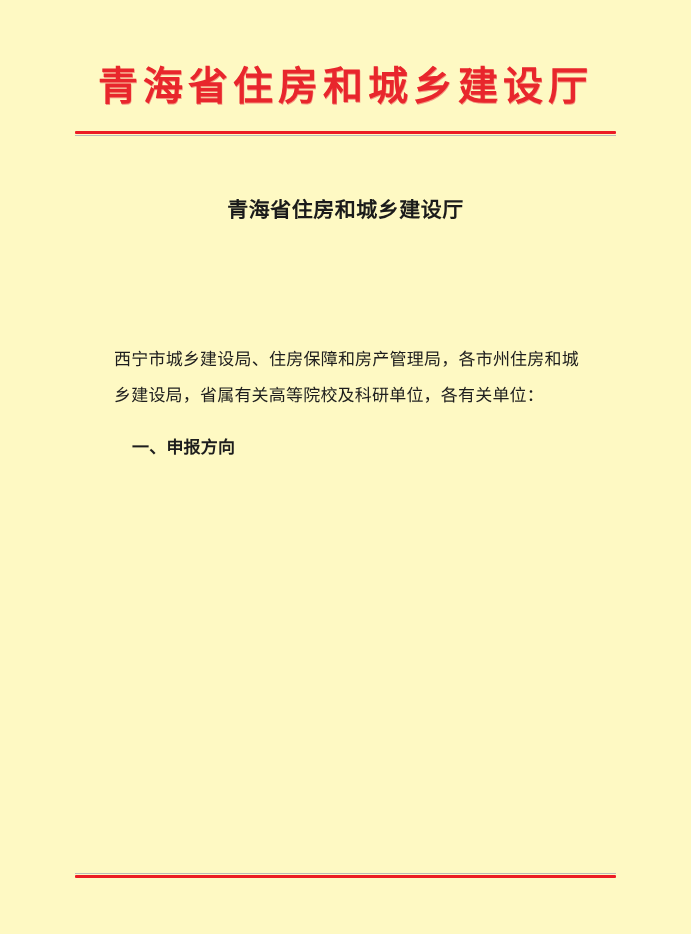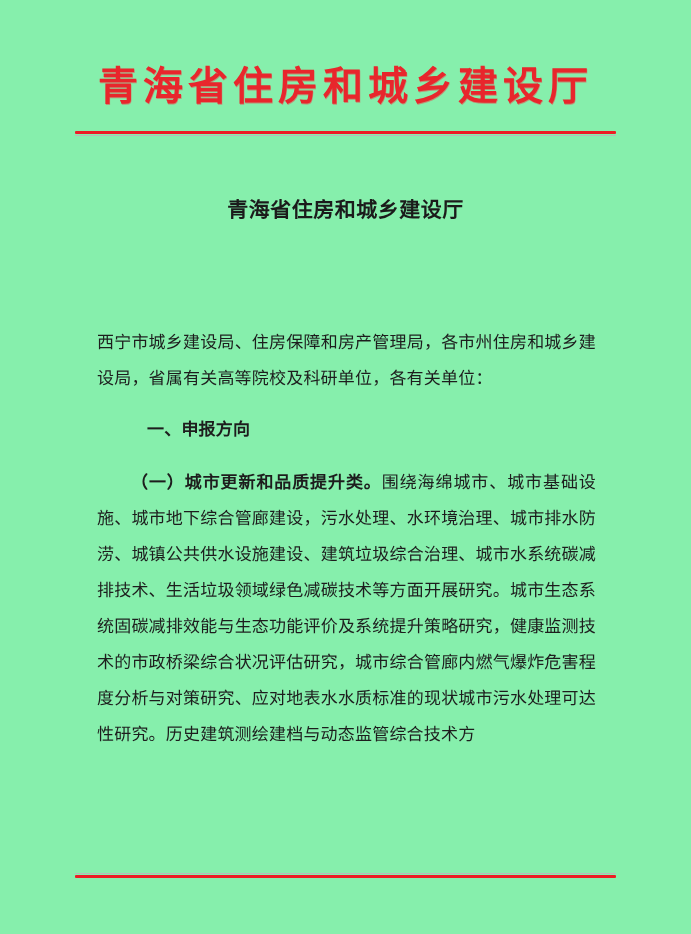--- a/index.html
+++ b/index.html
@@ -14,21 +14,21 @@
     position: relative;
     overflow: hidden;
     font-family: "DejaVu Sans", "Liberation Sans", sans-serif;
     color: #1a1a1a;
     -webkit-font-smoothing: antialiased;
   }
 
   .page {
     position: absolute;
     inset: 0;
-    background: #86efac;
+    background: #fef9c3;
   }
 
   
   .masthead {
     position: absolute;
     left: 0;
     right: 0;
     top: 62px;
     text-align: center;
   }
@@ -90,31 +90,31 @@
     left: 97px;
     width: 499px;
     top: 324px;
     font-family: "DejaVu Serif", "Liberation Serif", serif;
     font-size: 17px;
     line-height: 36px;
     color: #1d1d1d;
     letter-spacing: 0.2px;
   }
   .para {
-    margin: 0;
+    margin: 17px;
     text-align: justify;
     text-justify: inter-ideograph;
     text-align-last: left;
   }
   .para.indent { text-indent: 2em; }
   .para .lead {
     font-weight: 700;
   }
   .heading-num {
-    margin: 16px;
+    margin: 1px;
     text-indent: 2em;
     font-weight: 700;
     font-family: Liberation Serif, serif;
   }
 </style>
 </head>
 <body>
 
 <div class="page">
 
@@ -133,21 +133,20 @@
     <span class="tl">青海省住房和城乡建设厅</span>
   </div>
 
   <div class="body-block">
 
     <p class="para">西宁市城乡建设局、住房保障和房产管理局，各市州住房和城乡建设局，省属有关高等院校及科研单位，各有关单位：</p>
 
 
     <p class="heading-num">一、申报方向</p>
 
-    <p class="para indent"><span class="lead">（一）城市更新和品质提升类。</span><span>围绕海绵城市、城市基础设施、城市地下综合管廊建设，污水处理、水环境治理、城市排水防涝、城镇公共供水设施建设、建筑垃圾综合治理、城市水系统碳减排技术、生活垃圾领域绿色减碳技术等方面开展研究。城市生态系统固碳减排效能与生态功能评价及系统提升策略研究，健康监测技术的市政桥梁综合状况评估研究，城市综合管廊内燃气爆炸危害程度分析与对策研究、应对地表水水质标准的现状城市污水处理可达性研究。历史建筑测绘建档与动态监管综合技术方</span></p>
 
   </div>
 
   <div class="rule-wrap rule-bottom">
     <div class="rule-inner">
       <div class="rule-red"></div>
       <div class="rule-gray"></div>
     </div>
   </div>
 

